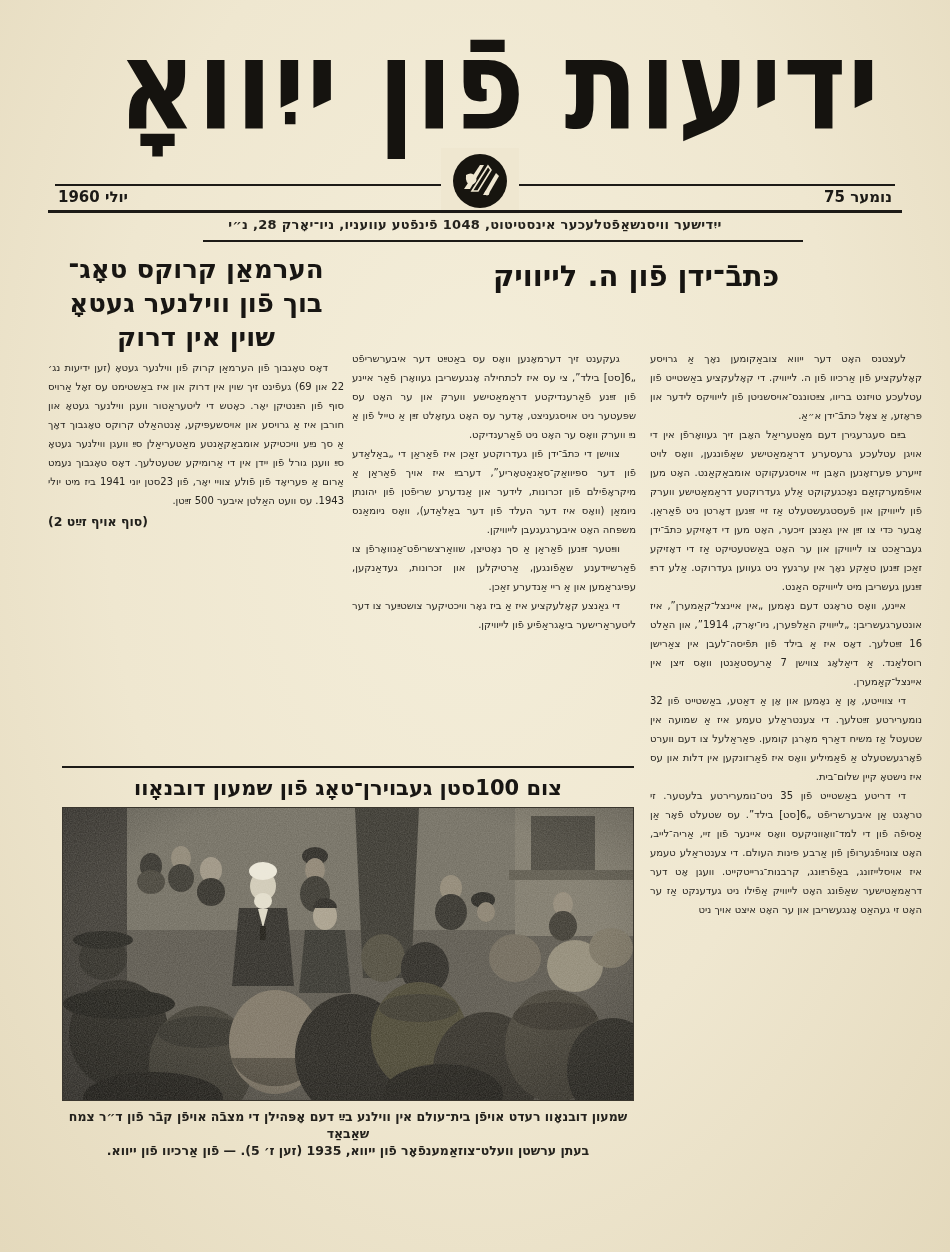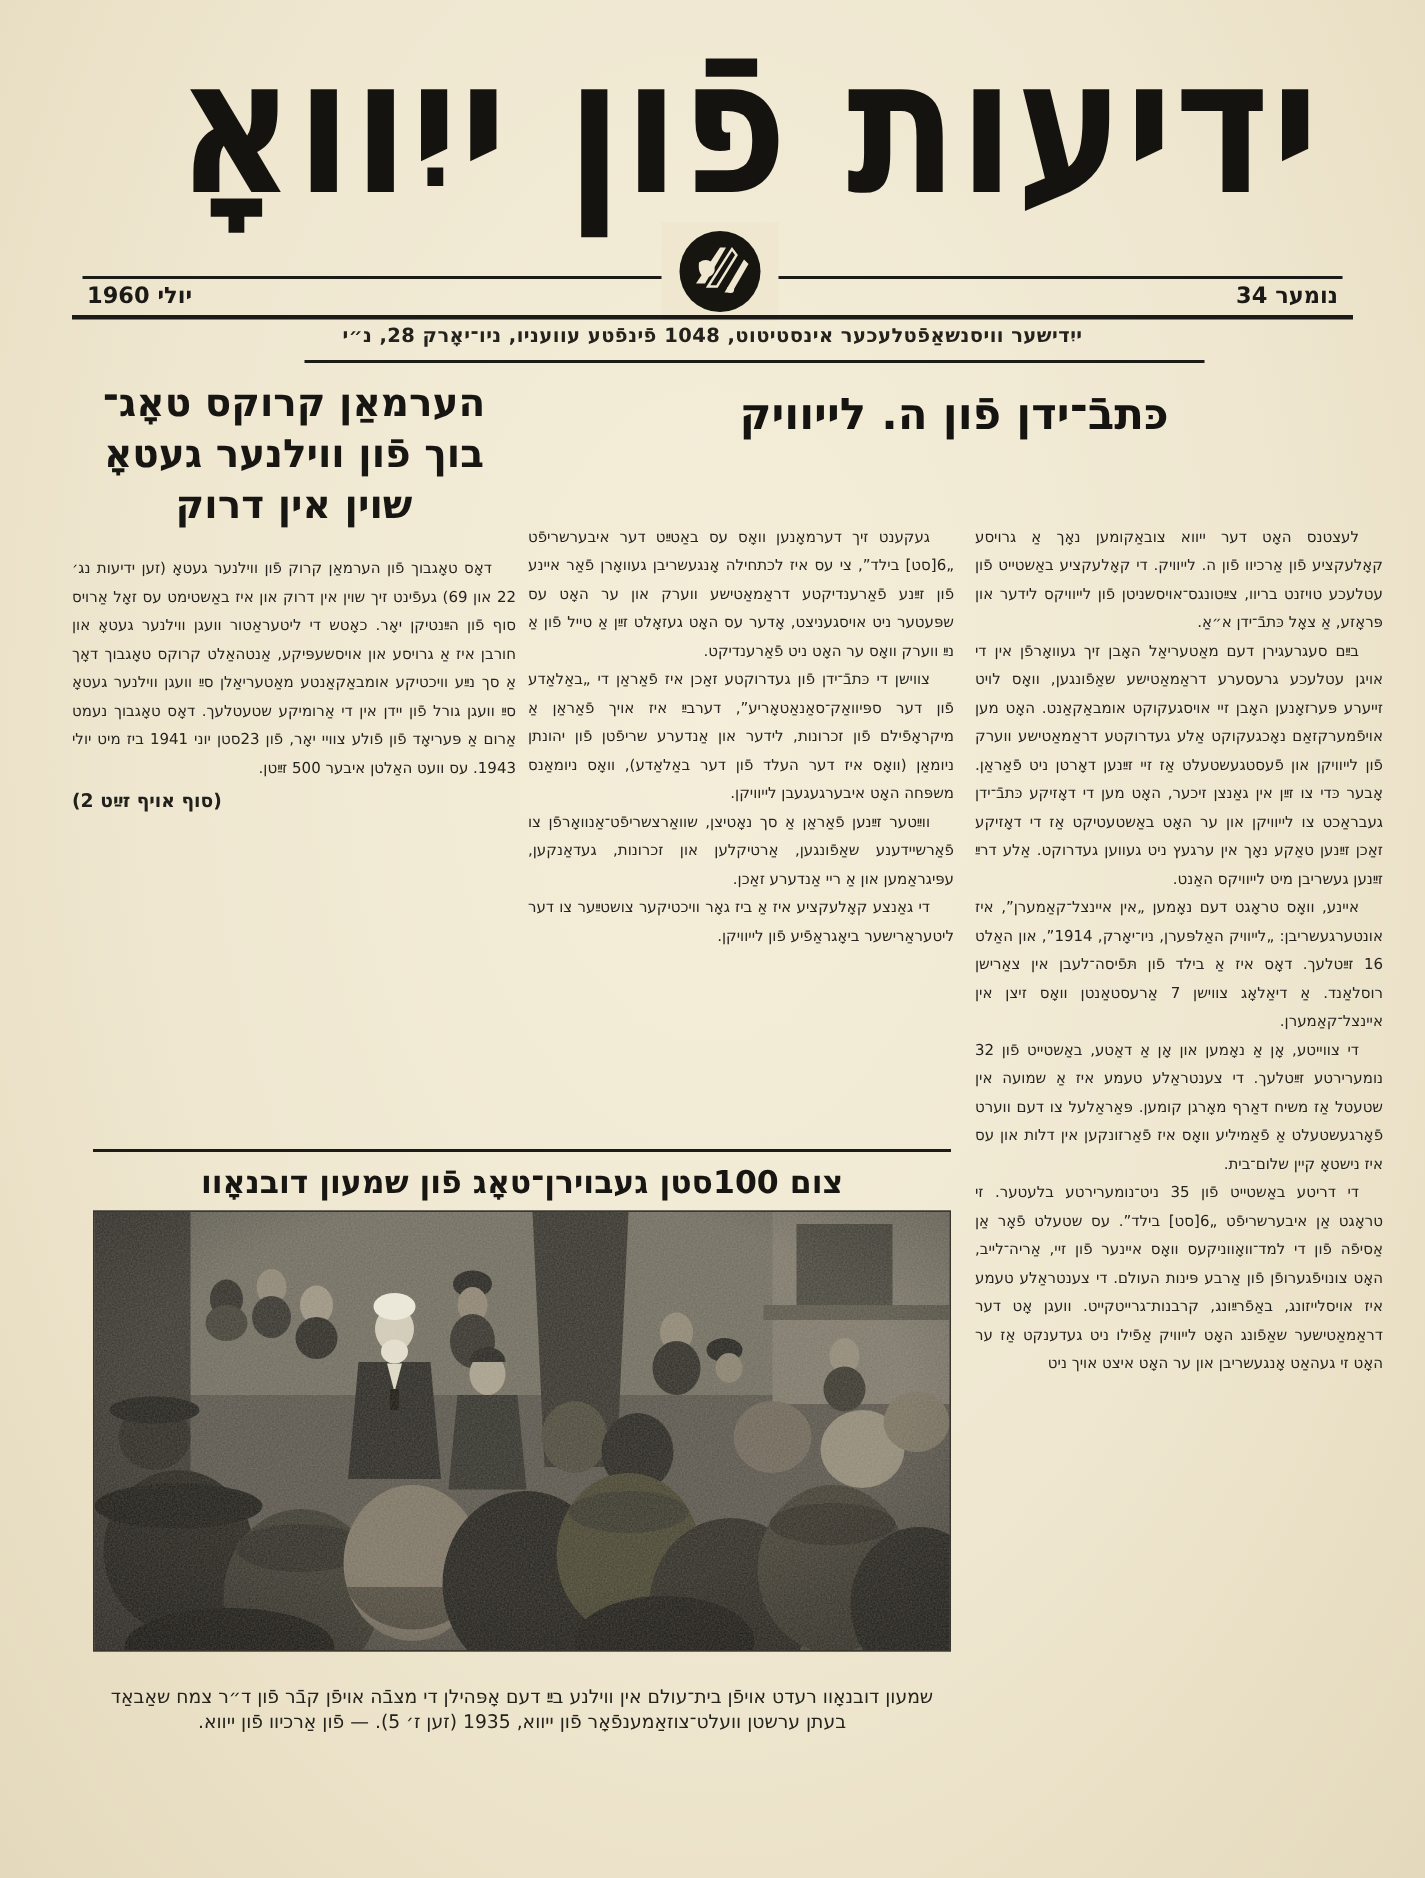--- a/index.html
+++ b/index.html
@@ -31,39 +31,39 @@
     font-size:13px;font-weight:600;direction:rtl;color:#24221d;letter-spacing:.3px;
   }
   .address-rule{position:absolute;top:240px;left:203px;width:600px;height:2px;background:#1d1b17;}
 
   
   .left-article{position:absolute;top:252px;left:48px;width:296px;direction:rtl;}
   .left-headline{font-size:26px;line-height:34px;font-weight:600;text-align:center;color:#181613;}
   .left-headline span{display:block;}
   .body-text{font-size:10px;line-height:19px;text-align:justify;color:#262420;}
   .body-text p{margin:0;text-indent:16px;}
-  .left-article .body-text{margin-top:16px;}
+  .left-article .body-text{margin-top:4px;}
   .continuation{margin-top:4px;text-align:left;font-size:12.5px;font-weight:600;}
 
   
   .main-headline{
     position:absolute;top:256px;left:352px;width:568px;text-align:center;direction:rtl;
     font-size:29px;line-height:40px;font-weight:bold;color:#161411;
   }
   .main-headline span{display:block;}
   .col-first{position:absolute;top:349px;left:650px;width:272px;height:820px;overflow:hidden;direction:rtl;}
   .col-second{position:absolute;top:349px;left:352px;width:284px;height:422px;overflow:hidden;direction:rtl;}
 
   
   .photo-feature{position:absolute;top:766px;left:62px;width:572px;direction:rtl;}
   .pf-rule{height:2px;background:#1d1b17;}
   .pf-headline{font-size:21px;font-weight:bold;text-align:center;padding:8px 0 7px;color:#181613;}
   .photo-frame{border:1px solid #3a362e;height:292px;background:#55514a;}
   .photo-frame svg{display:block;width:100%;height:100%;}
-  .caption{margin-top:21px;font-size:12.5px;line-height:17px;font-weight:400;text-align:center;color:#24221d;}
+  .caption{margin-top:7px;font-size:12.5px;line-height:17px;font-weight:700;text-align:center;color:#24221d;}
   .caption span{display:block;}
 </style>
 </head>
 <body>
 
 <div class="page">
 
   <header class="masthead">
     <div class="masthead-title">ידיעות פֿון ייִוואָ</div>
   </header>
@@ -75,21 +75,21 @@
       <circle cx="30" cy="30" r="27" fill="#17150f"></circle>
       <path d="M14 38 L30 14 L34 14 L20 38 Z" fill="#efe7d0"></path>
       <path d="M22 40 L38 15 L41 19 L28 40 Z" fill="#17150f" stroke="#efe7d0" stroke-width="1.6"></path>
       <path d="M33 44 L46 22 L49 25 L38 44 Z" fill="#efe7d0"></path>
       <path d="M16 24 Q22 20 26 26 Q28 32 21 34 Q15 33 16 24 Z" fill="#efe7d0"></path>
       <circle cx="37" cy="42" r="2.4" fill="#efe7d0"></circle>
     </svg>
   </div>
 
   <div class="dateline">
-    <span>נומער 34</span>
+    <span>נומער 75</span>
     <span>יולי 1960</span>
   </div>
 
   <div class="rule2"></div>
 
   <div class="address">ייִדישער וויסנשאַפֿטלעכער אינסטיטוט, 1048 פֿינפֿטע עוועניו, ניו־יאָרק 28, נ״י</div>
   <div class="address-rule"></div>
 
   <section class="left-article">
     <h2 class="left-headline" style="margin:0;">

